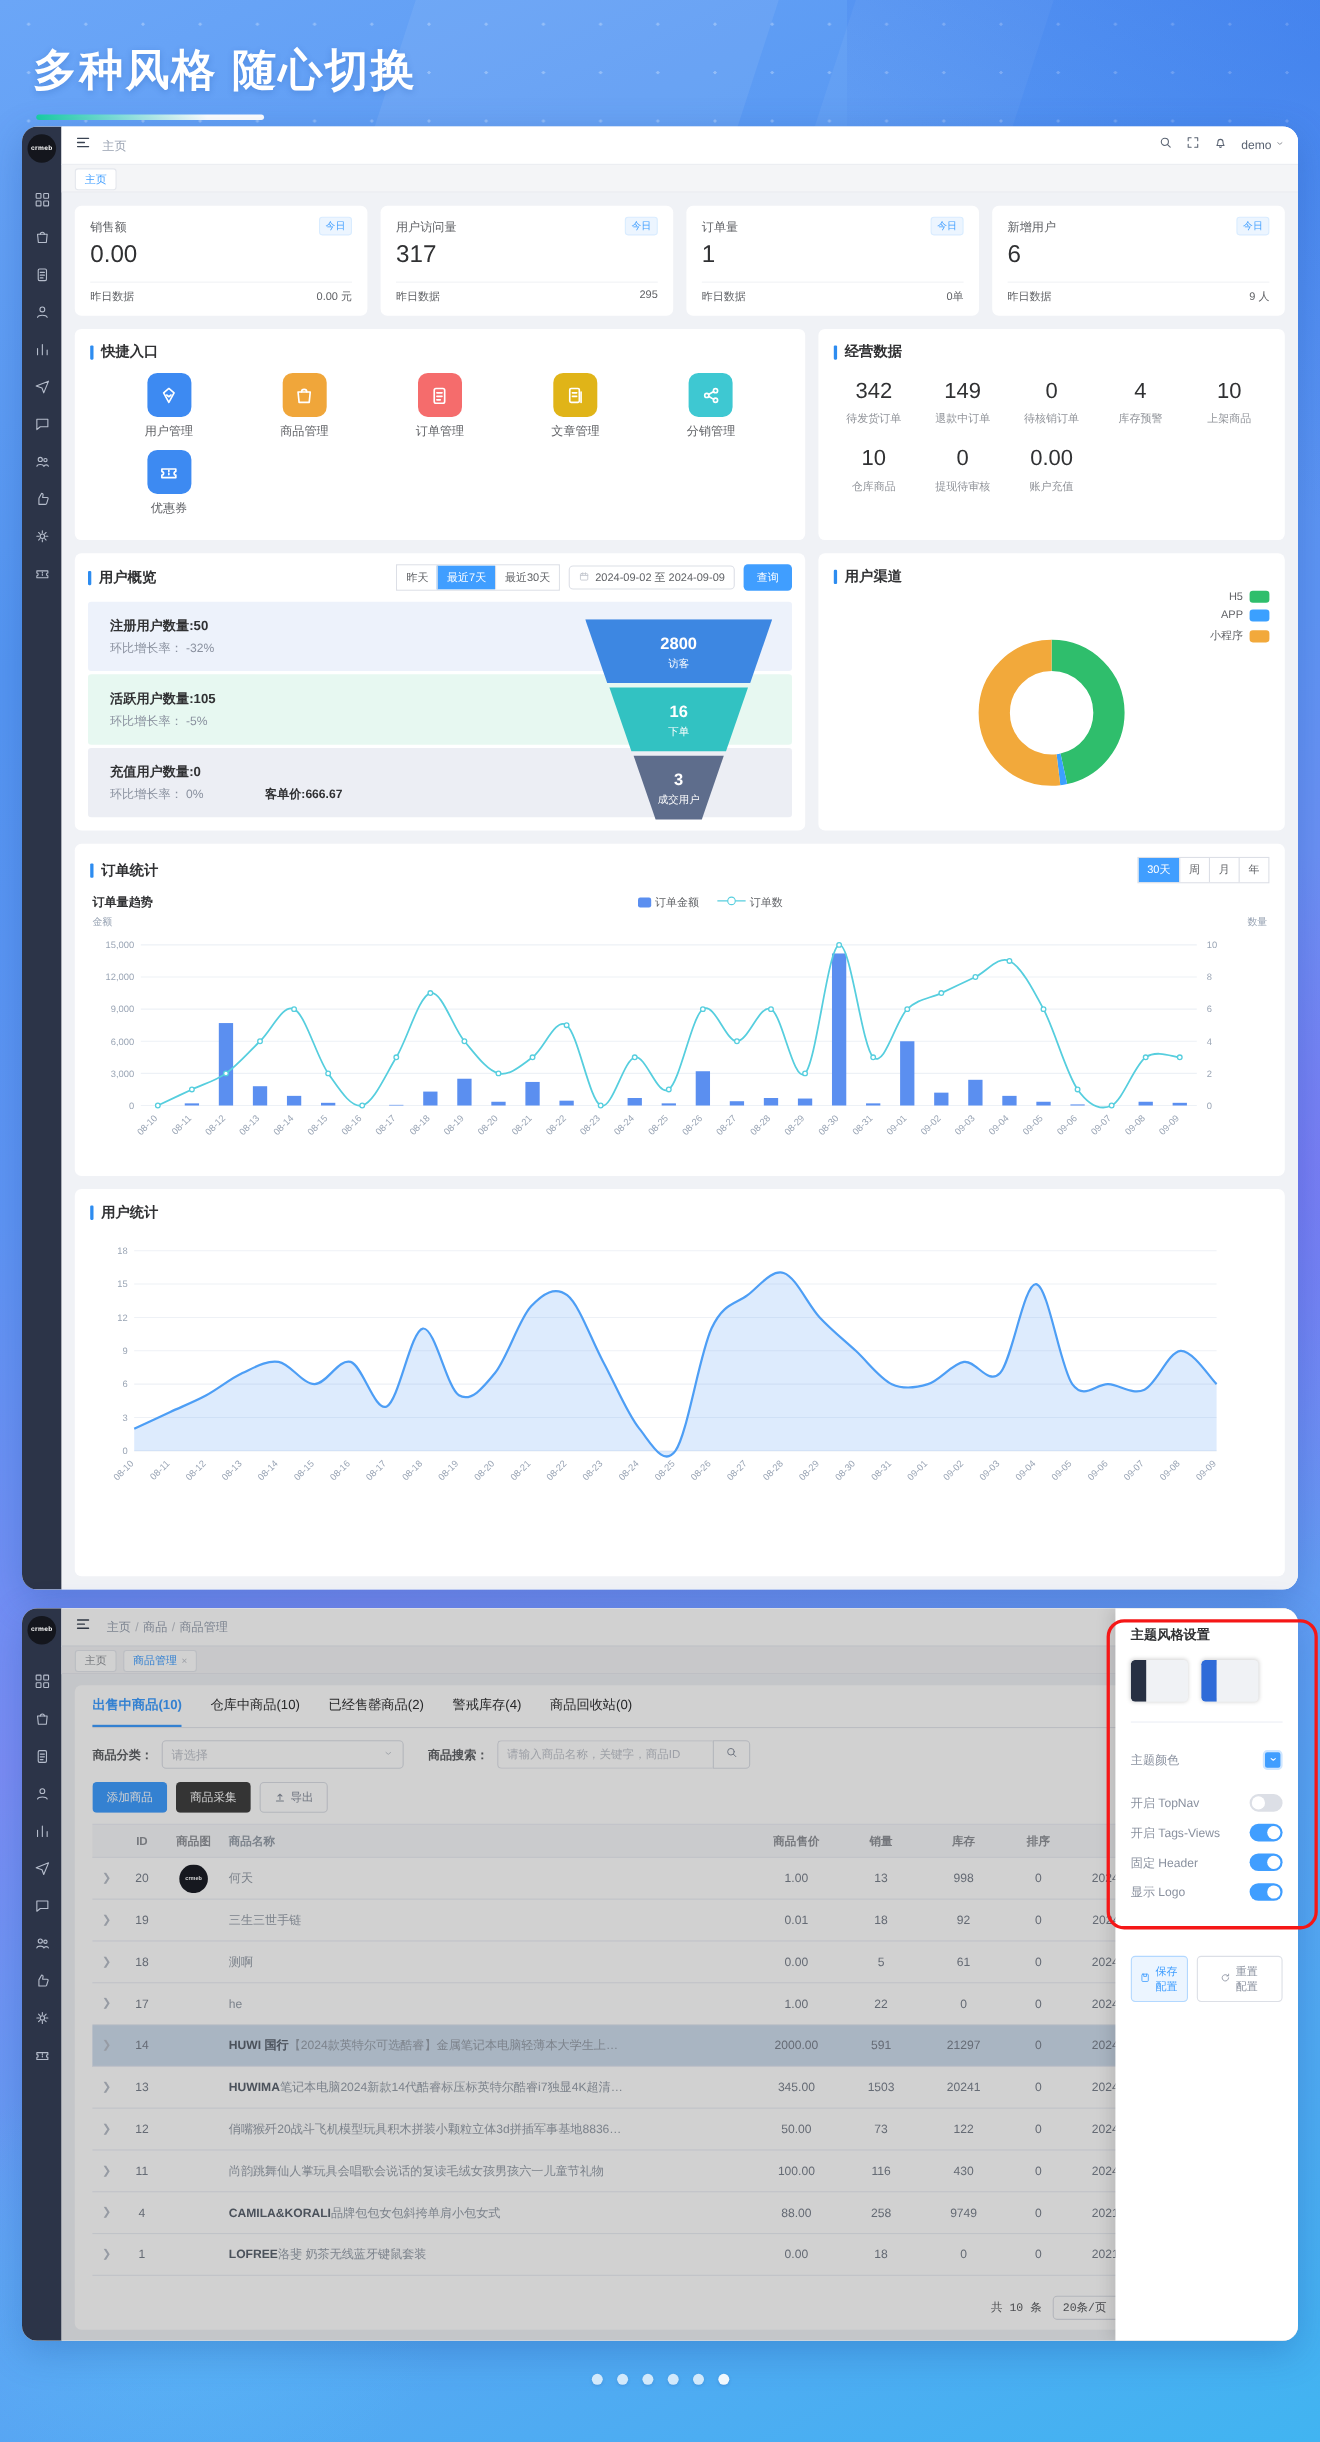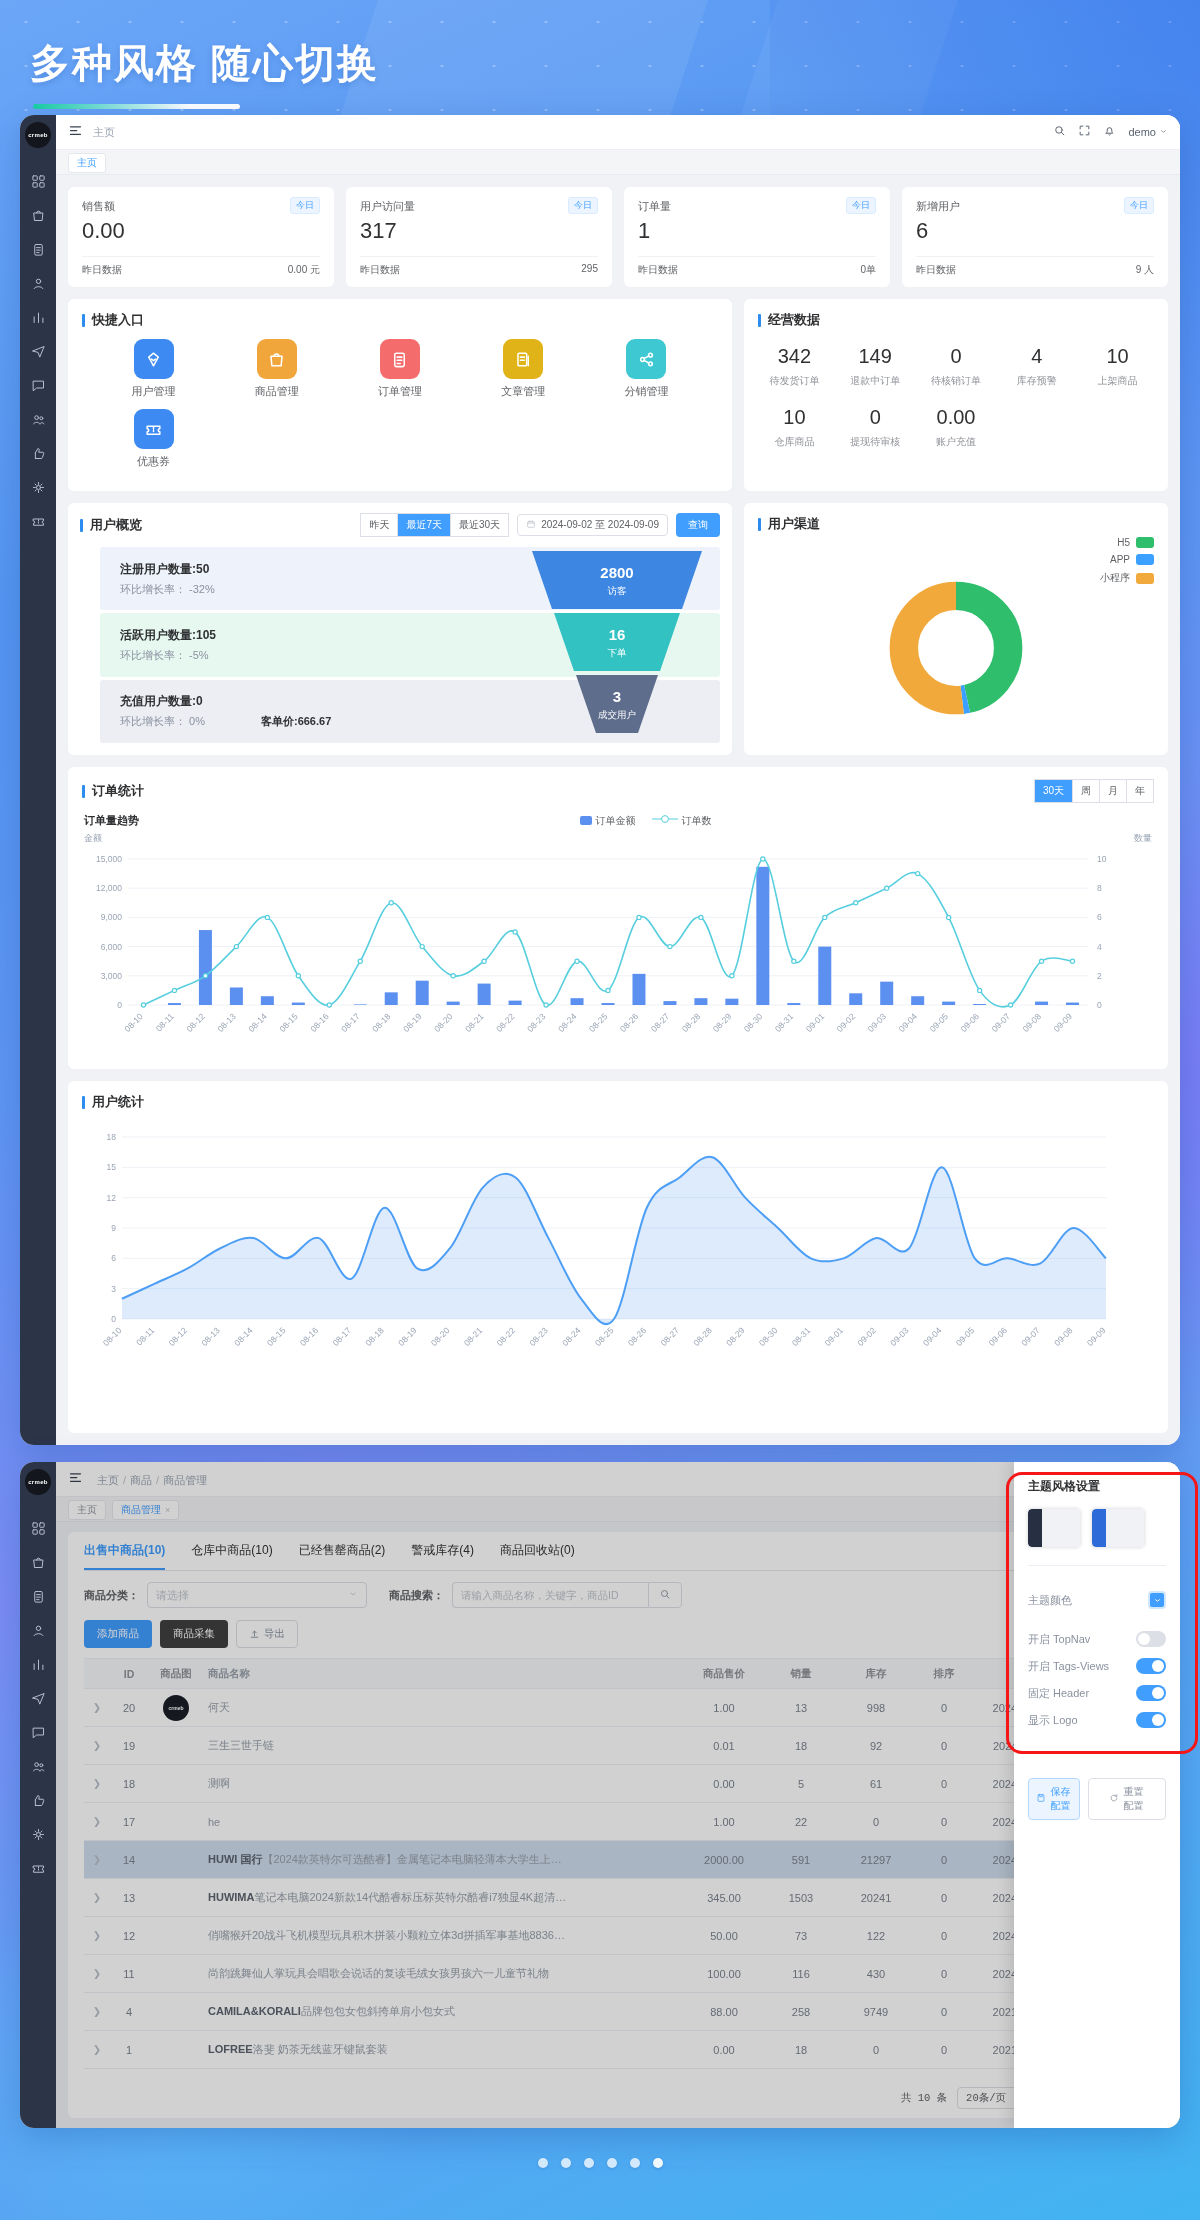--- a/index.html
+++ b/index.html
@@ -75,26 +75,26 @@
   .row3{display:flex;gap:12px;height:252px;}
   .overview-card{flex:0 0 664px;display:flex;flex-direction:column;}
   .ov-head{display:flex;align-items:center;padding:10px 12px 6px;gap:8px;}
   .seg{display:flex;border:1px solid #dcdfe6;border-radius:0;overflow:hidden;margin-left:auto;}
   .seg button{border:none;background:#fff;color:#606266;font-size:10px;padding:4px 8px;cursor:pointer;border-left:1px solid #dcdfe6;font-family:inherit;}
   .seg button:first-child{border-left:none;}
   .seg button.active{background:#409eff;color:#fff;}
   .date-box{display:flex;align-items:center;gap:5px;border:1px solid #dcdfe6;border-radius:4px;padding:3px 8px;font-size:10px;color:#606266;background:#fff;}
   .btn-query{background:#409eff;color:#fff;font-size:10px;border:none;border-radius:4px;padding:5px 12px;cursor:pointer;font-family:inherit;}
   .ov-body{position:relative;flex:1;margin:4px 12px 12px;}
-  .ov-rows{display:flex;flex-direction:column;gap:3px;height:100%;margin-left:20px;}
+  .ov-rows{display:flex;flex-direction:column;gap:3px;height:100%;}
   .ov-row{flex:1;border-radius:3px;display:flex;flex-direction:column;justify-content:center;padding-left:20px;gap:4px;}
   .ov-row b{font-size:12px;color:#303133;}
   .ov-sub{font-size:11px;color:#8a919f;display:flex;gap:56px;}
   .ov-sub .extra{color:#303133;font-weight:bold;}
-  .funnel-wrap{position:absolute;right:18px;top:4px;}
+  .funnel-wrap{position:absolute;right:18px;top:16px;}
   .channel-card{flex:1;display:flex;flex-direction:column;position:relative;}
   .legend-col{position:absolute;right:14px;top:34px;display:flex;flex-direction:column;gap:6px;align-items:flex-end;}
   .legend-row{display:flex;align-items:center;gap:6px;font-size:10px;color:#606266;cursor:pointer;}
   .legend-chip{width:18px;height:11px;border-radius:3px;}
   .donut-wrap{margin:28px auto 0;}
 
   .chart-card{display:flex;flex-direction:column;}
   .chart-sub{display:flex;align-items:center;padding:2px 16px;}
   .chart-title{font-size:11px;font-weight:bold;color:#303133;}
   .chart-legend{margin:0 auto;display:flex;align-items:center;gap:16px;font-size:10px;color:#606266;}

